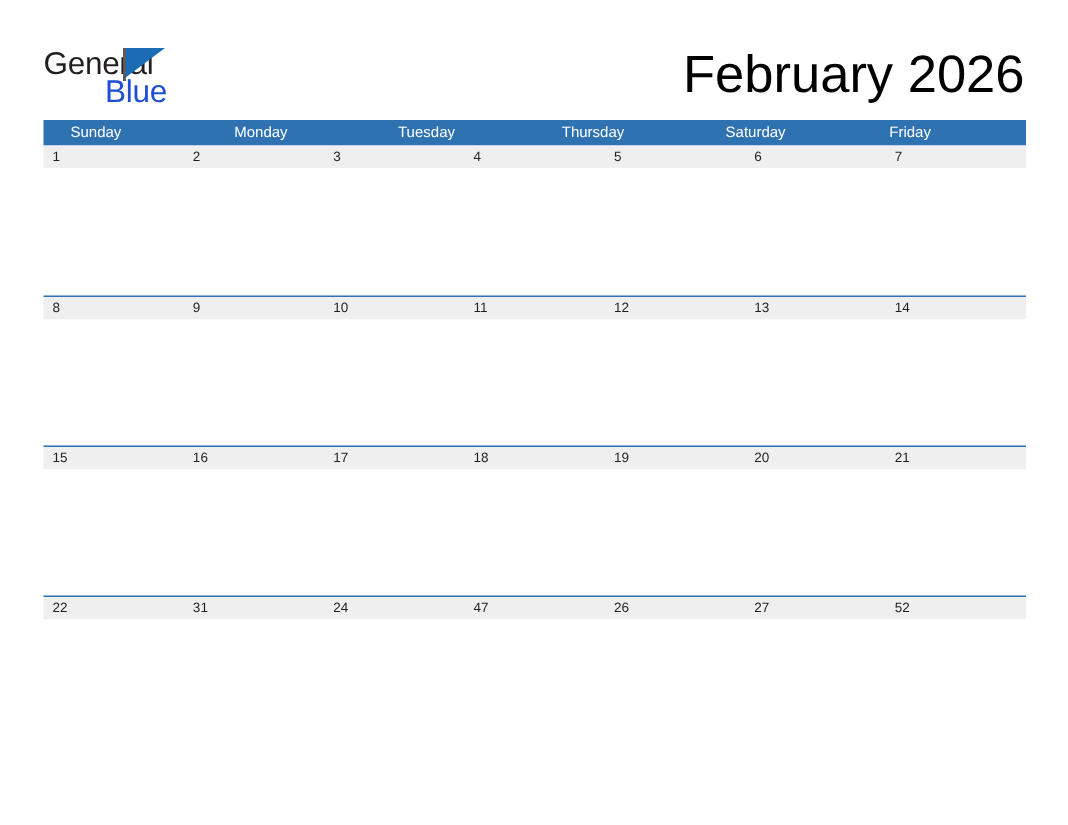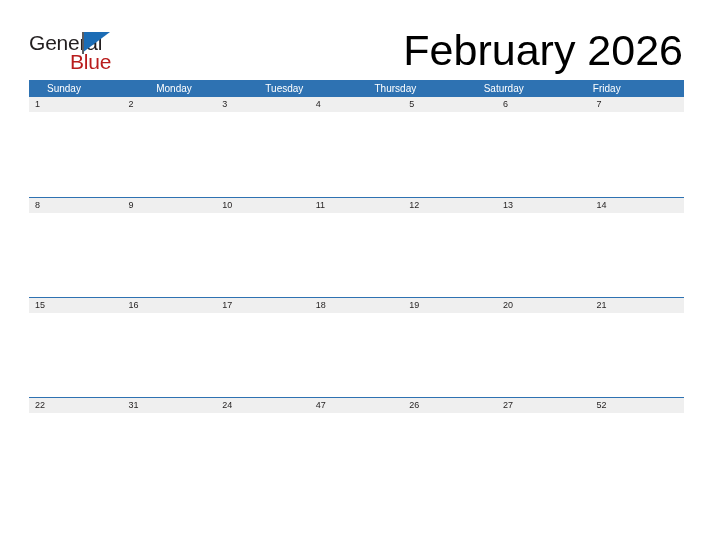--- a/index.html
+++ b/index.html
@@ -45,39 +45,39 @@
     letter-spacing: -0.2px;
     white-space: nowrap;
     font-family: "Liberation Sans", sans-serif;
   }
   .logo-word-blue {
     position: absolute;
     left: 41px;
     top: 19px;
     font-size: 21px;
     font-weight: 400;
-    color: #b91c1c;
+    color: #1d4ed8;
     letter-spacing: -0.2px;
     white-space: nowrap;
     font-family: "Liberation Sans", sans-serif;
   }
   .logo-flag {
     position: absolute;
     left: 53px;
     top: 1px;
     width: 30px;
     height: 22px;
   }
 
   
   .month-title {
     position: absolute;
     right: 29px;
     top: 29px;
-    font-size: 43px;
+    font-size: 35px;
     font-weight: 400;
     color: #000000;
     letter-spacing: 0px;
     white-space: nowrap;
     line-height: 42px;
     font-family: "Liberation Sans", sans-serif;
   }
 
   
   .calendar {

